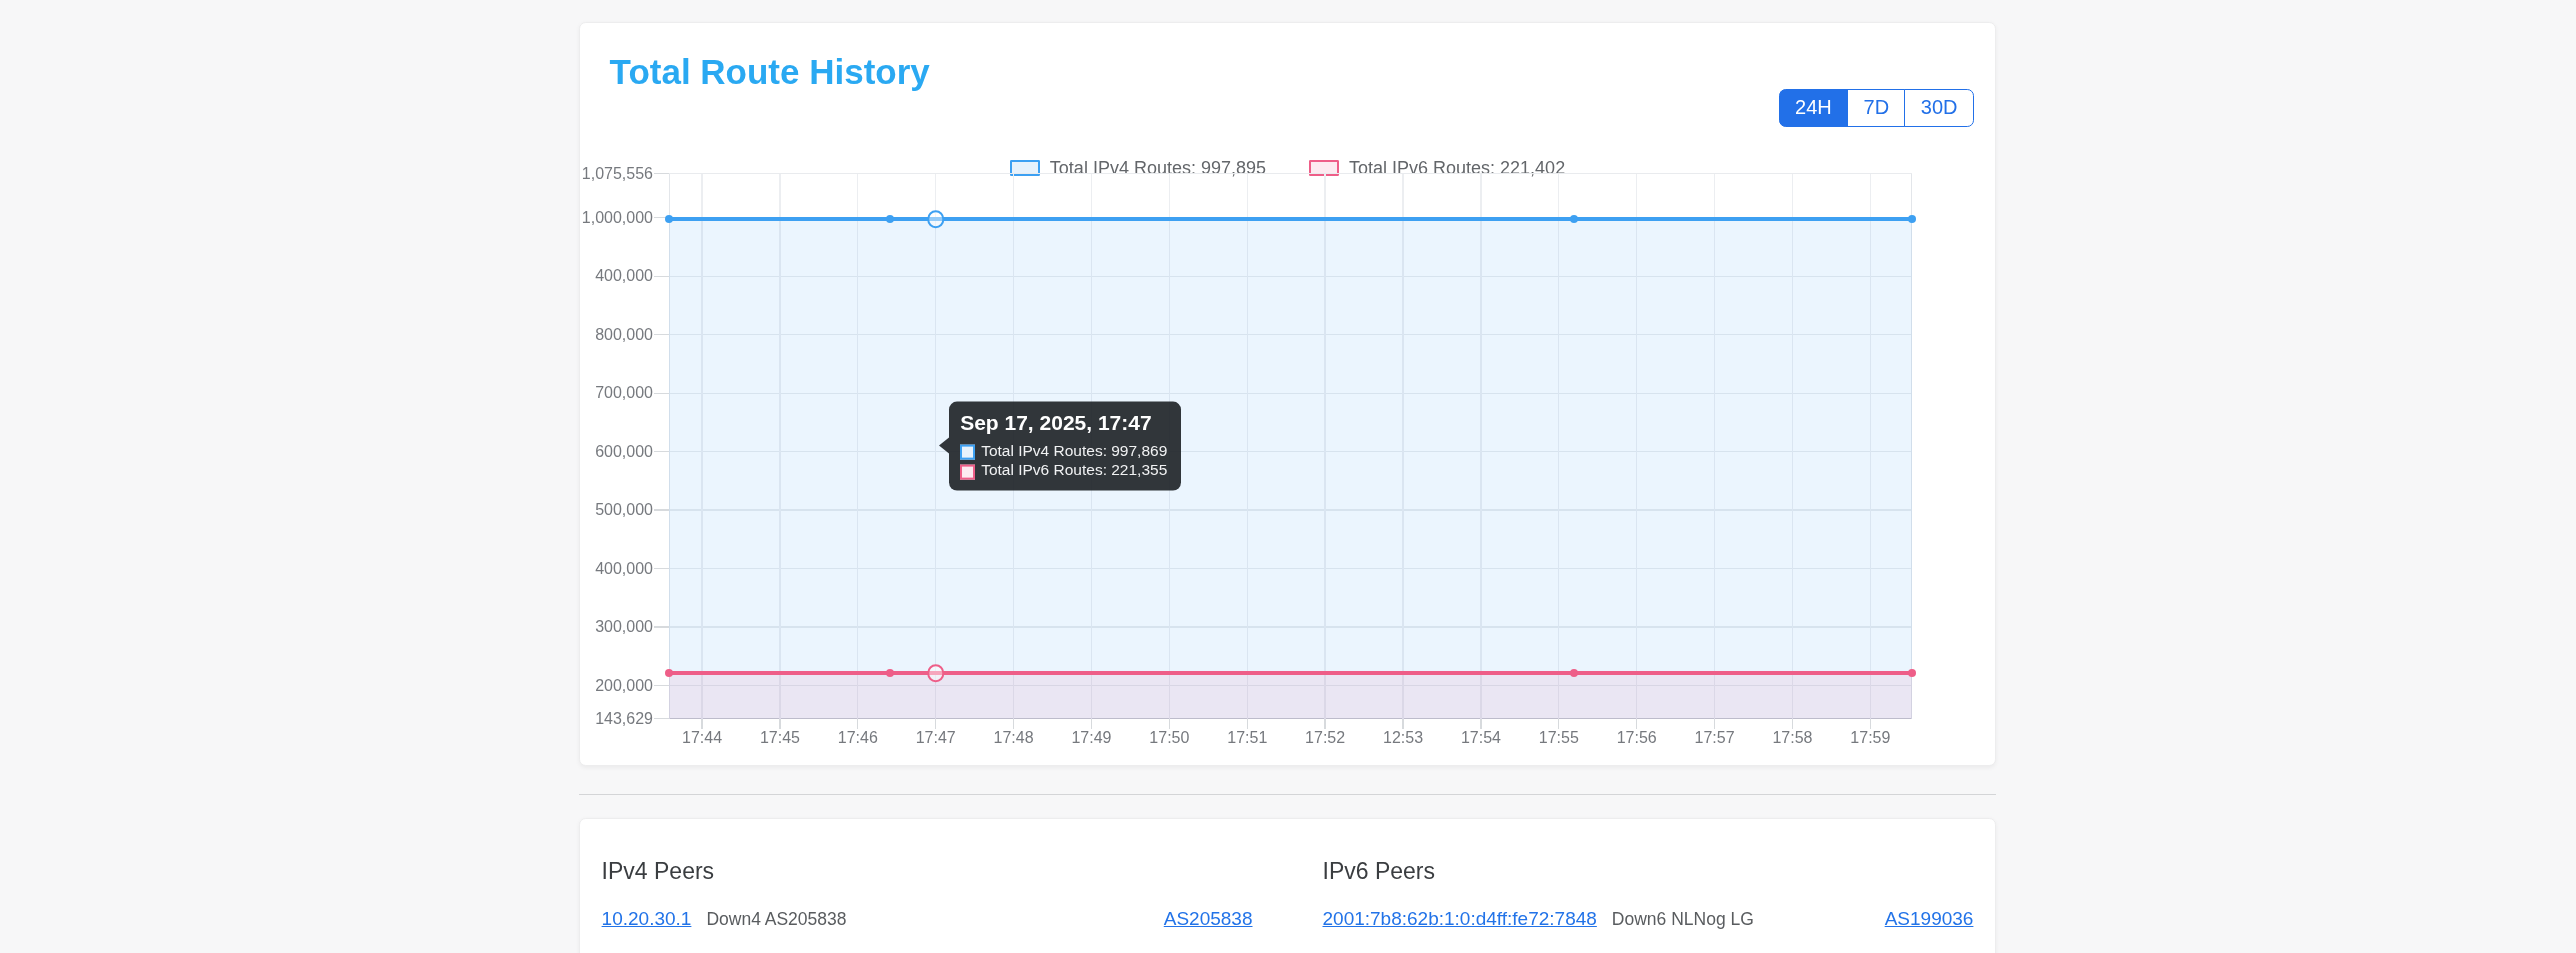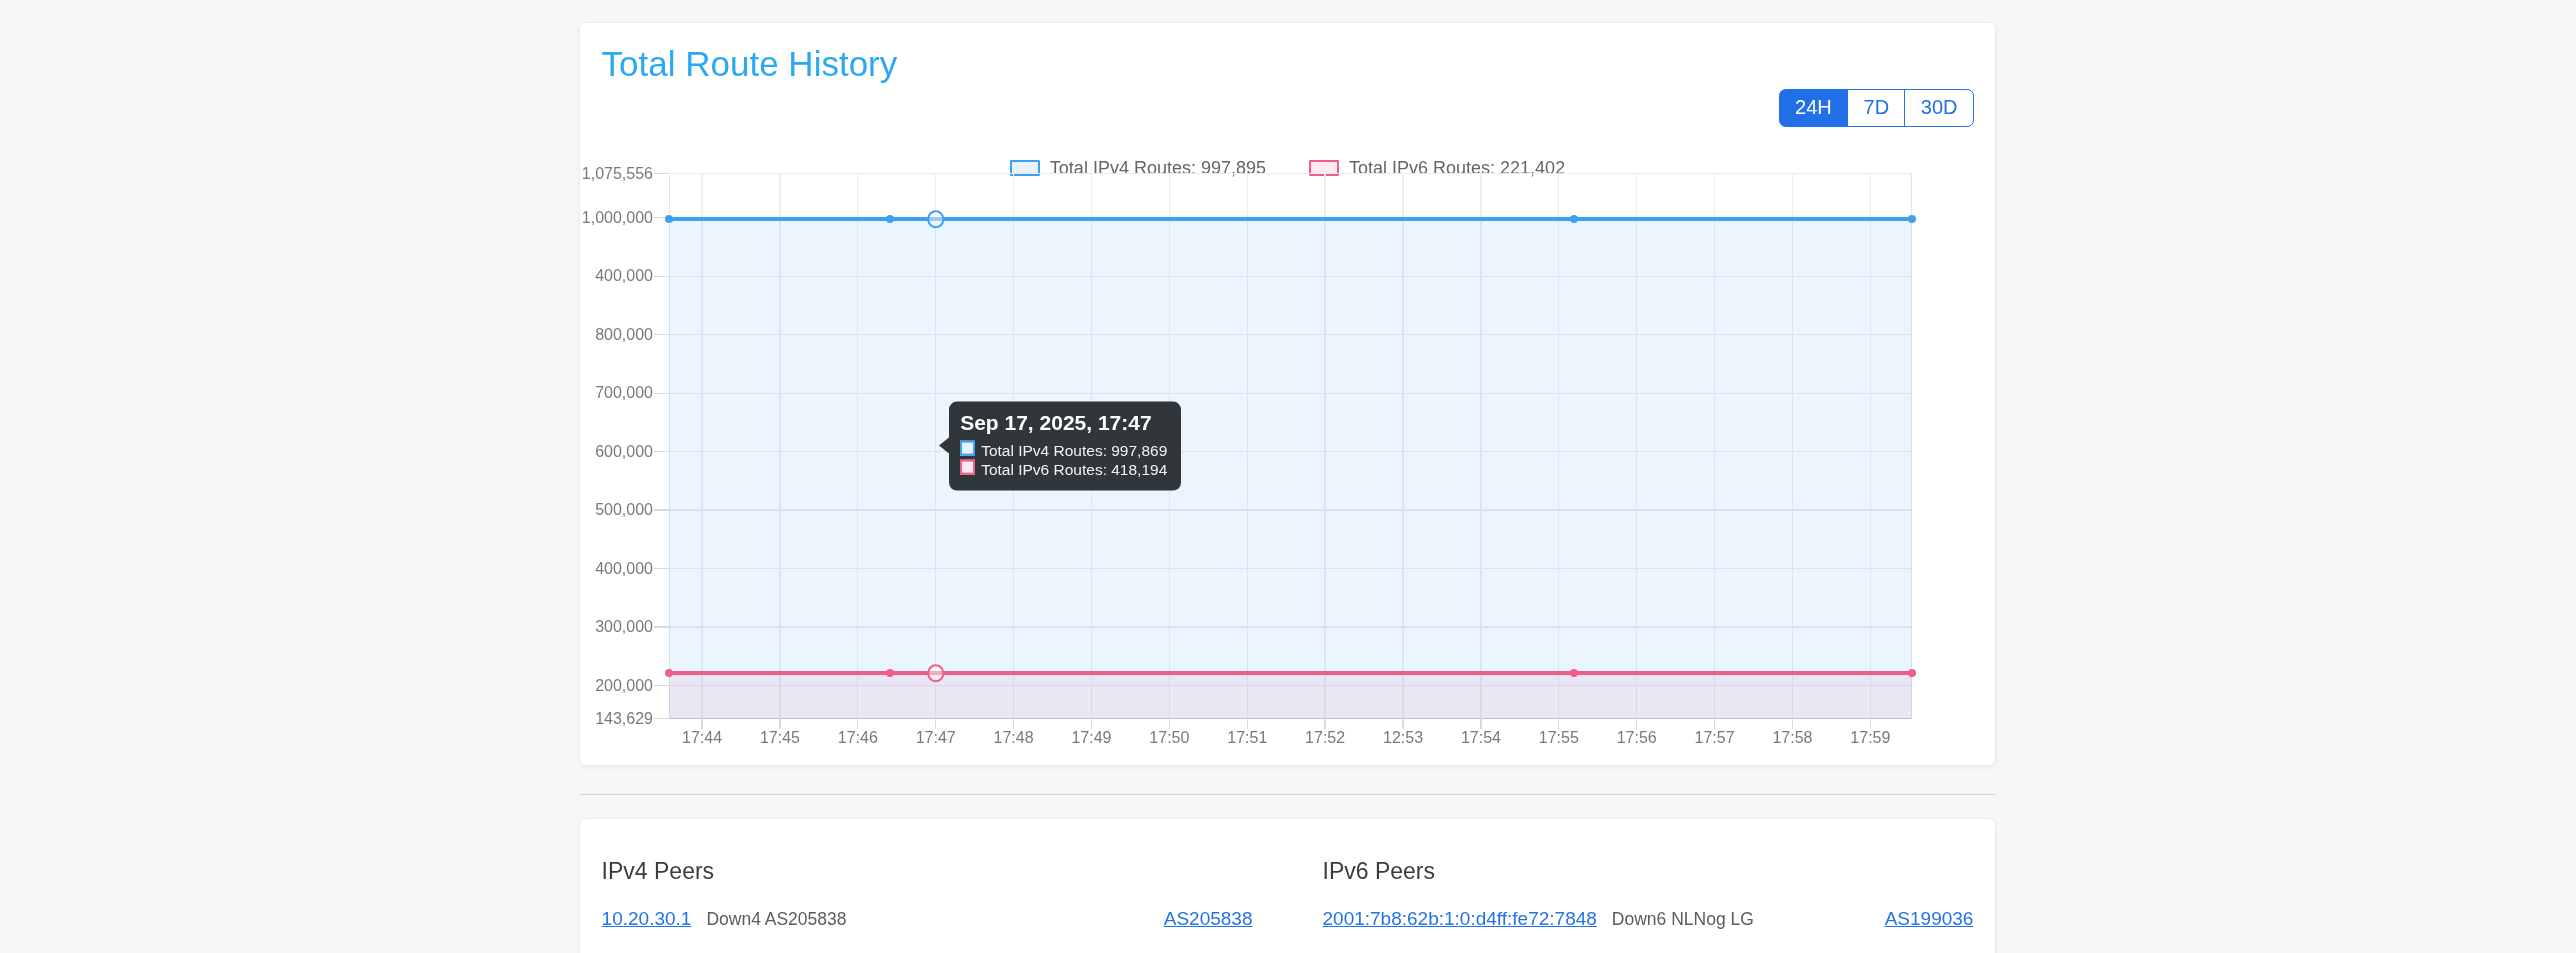--- a/index.html
+++ b/index.html
@@ -10,21 +10,21 @@
     -webkit-font-smoothing:antialiased;
   }
   .container{width:1417px;margin-left:579px;padding-top:21.6px;}
   .card{
     background:#ffffff;border:0.7px solid #ededee;border-radius:6.7px;
     box-shadow:0 1.3px 4px rgba(0,0,0,0.05);
     box-sizing:border-box;position:relative;
   }
   .card-route{height:744px;}
   .card-header{display:flex;justify-content:space-between;align-items:flex-start;padding:23px 21px 0 21.6px;}
-  .card-title{font-size:35px;font-weight:400;color:#2aa9f2;line-height:1.05;margin:0;}
+  .card-title{font-size:35px;font-weight:700;color:#2aa9f2;line-height:1.05;margin:8px;}
 
   
   .btn-group{display:inline-flex;margin-top:43px;}
   .range-btn{
     font-family:inherit;font-size:20px;height:38px;padding:0 15.5px;
     background:#ffffff;color:#2270e8;border:1.3px solid #2270e8;
     margin-left:-1.3px;cursor:pointer;line-height:35px;box-sizing:border-box;
   }
   .range-btn:first-child{border-radius:6.7px 0 0 6.7px;margin-left:0;}
   .range-btn:last-child{border-radius:0 6.7px 6.7px 0;}
@@ -62,21 +62,21 @@
     position:absolute;top:50%;transform:translateY(-50%);
     background:rgba(33,37,41,0.92);color:#ffffff;border-radius:8px;
     padding:9.4px 13.5px 10.8px 10.8px;white-space:nowrap;z-index:5;
   }
   .tooltip-caret{
     position:absolute;left:-10px;top:50%;transform:translateY(-50%);
     width:0;height:0;border-top:8.8px solid transparent;border-bottom:8.8px solid transparent;
     border-right:10.8px solid rgba(33,37,41,0.92);
   }
   .tooltip-title{font-size:21px;font-weight:bold;margin-bottom:5.4px;}
-  .tooltip-row{display:flex;align-items:flex-start;gap:6px;font-size:15.5px;line-height:19.6px;color:#f1f2f3;}
+  .tooltip-row{display:flex;align-items:flex-end;gap:6px;font-size:15.5px;line-height:19.6px;color:#f1f2f3;}
   .tooltip-swatch{width:15px;height:15px;border:2px solid #999;background:#eee;box-sizing:border-box;display:inline-block;}
 
   
   .divider{border:none;border-top:1.3px solid #d4d5d7;margin:28px 0 23px 0;}
   .card-peers{padding:23px 21.6px 40px 21.6px;min-height:162px;}
   .peer-columns{display:grid;grid-template-columns:1fr 1fr;column-gap:70px;margin-top:16px;}
   .peer-heading{font-size:23px;font-weight:500;color:#3a3d40;margin:0 0 23px 0;}
   .peer-row{display:flex;justify-content:space-between;align-items:baseline;font-size:19px;}
   .peer-left{display:flex;align-items:baseline;gap:15px;}
   a.link{color:#2273e8;text-decoration:underline;cursor:pointer;}
@@ -196,21 +196,21 @@
         <div class="dot" style="left: 100%; top: 91.6546%; background: rgb(238, 94, 136);"></div>
         <div class="chart-tooltip" style="left: calc(21.47% + 13.5px);">
         <div class="tooltip-caret"></div>
         <div class="tooltip-title">Sep 17, 2025, 17:47</div>
         <div class="tooltip-row">
           <span class="tooltip-swatch" style="border-color: rgb(61, 160, 242); background: rgb(231, 242, 252);"></span>
           <span>Total IPv4 Routes: 997,869</span>
         </div>
         <div class="tooltip-row">
           <span class="tooltip-swatch" style="border-color: rgb(238, 94, 136); background: rgb(253, 234, 240);"></span>
-          <span>Total IPv6 Routes: 418,194</span>
+          <span>Total IPv6 Routes: 221,355</span>
         </div>
       </div>
       </div>
 
     <div class="xlabels">
         <div class="xlab" style="left: 2.66%;">17:44</div>
         <div class="xlab" style="left: 8.926%;">17:45</div>
         <div class="xlab" style="left: 15.192%;">17:46</div>
         <div class="xlab" style="left: 21.458%;">17:47</div>
         <div class="xlab" style="left: 27.724%;">17:48</div>

